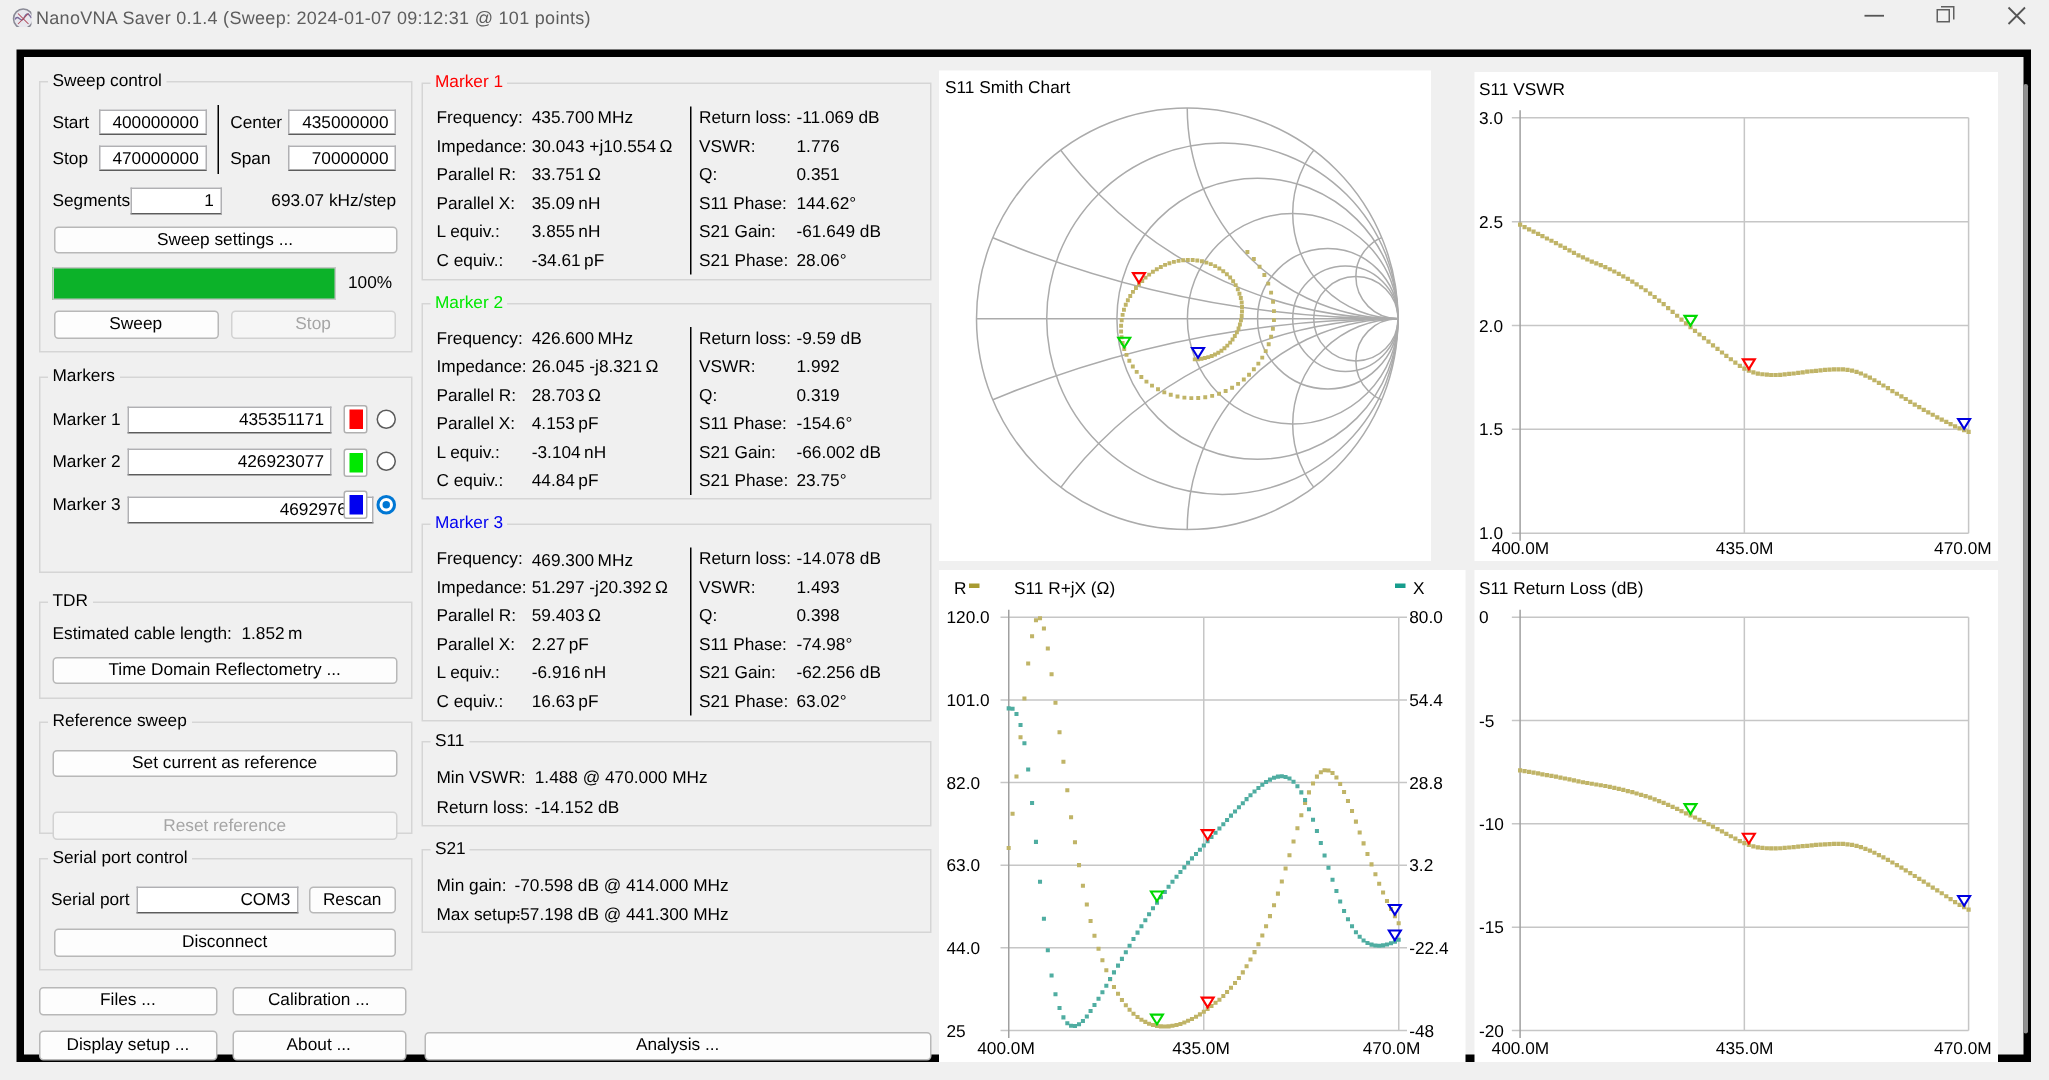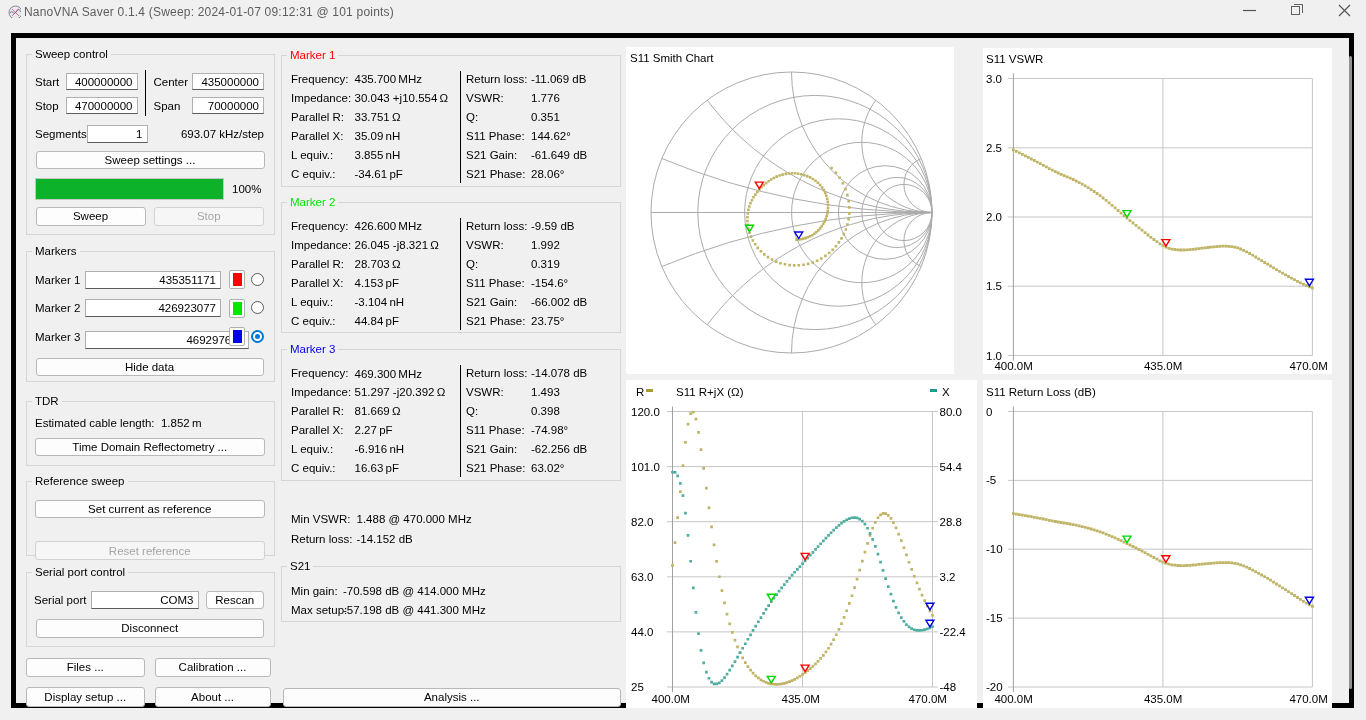--- a/index.html
+++ b/index.html
@@ -67,21 +67,20 @@
       <i style="background:#00e800"></i>
     </div>
 <div class="radio" style="left:235px;top:263.0px"></div>
 <div class="lbl" style="left:19px;top:291.7px">Marker 3</div>
 <div class="inp" style="left:69px;top:293px;width:164px;height:18.0px">469297659</div>
 <div class="sw" style="left:212.5px;top:289.2px">
       <i style="background:#0000f0"></i>
     </div>
 <div class="radio" style="left:235px;top:291.7px;border:2px solid #0077d4"></div>
 <div style="position:absolute;left:239px;top:295.7px;width:5px;height:5px;border-radius:50%;background:#0077d4"></div>
-<div class="btn" style="left:19.5px;top:319.5px;width:228.0px;height:18.5px">Hide data</div>
 <div class="gb" style="left:10px;top:363px;width:249px;height:65px">
       <span>TDR</span>
     </div>
 <div class="lbl" style="left:19px;top:378px">Estimated cable length:&nbsp; 1.852 m</div>
 <div class="btn" style="left:19px;top:399.5px;width:229.5px;height:18.5px">Time Domain Reflectometry ...</div>
 <div class="gb" style="left:10px;top:443px;width:249px;height:75px">
       <span>Reference sweep</span>
     </div>
 <div class="btn" style="left:19px;top:461.5px;width:229.5px;height:18.5px">Set current as reference</div>
 <div class="btn dis" style="left:19px;top:503px;width:229.5px;height:19.0px">Reset reference</div>
@@ -154,40 +153,43 @@
 <div class="lbl" style="left:515px;top:275.5px">23.75°</div>
 <div style="position:absolute;left:443.5px;top:179.5px;width:1px;height:112.0px;background:#000"></div>
 <div class="gb" style="left:265px;top:311px;width:340px;height:132px">
       <span style="color:#0000f0">Marker 3</span>
     </div>
 <div class="lbl" style="left:275px;top:327.5px">Frequency:</div>
 <div class="lbl" style="left:338.5px;top:329px">469.300 MHz</div>
 <div class="lbl" style="left:275px;top:346.5px">Impedance:</div>
 <div class="lbl" style="left:338.5px;top:346.5px">51.297 -j20.392 Ω</div>
 <div class="lbl" style="left:275px;top:365.5px">Parallel R:</div>
-<div class="lbl" style="left:338.5px;top:365.5px">81.669 Ω</div>
+<div class="lbl" style="left:338.5px;top:365.5px">59.403 Ω</div>
 <div class="lbl" style="left:275px;top:384.5px">Parallel X:</div>
 <div class="lbl" style="left:338.5px;top:384.5px">2.27 pF</div>
 <div class="lbl" style="left:275px;top:403.5px">L equiv.:</div>
 <div class="lbl" style="left:338.5px;top:403.5px">-6.916 nH</div>
 <div class="lbl" style="left:275px;top:422.5px">C equiv.:</div>
 <div class="lbl" style="left:338.5px;top:422.5px">16.63 pF</div>
 <div class="lbl" style="left:450px;top:327.5px">Return loss:</div>
 <div class="lbl" style="left:515px;top:327.5px">-14.078 dB</div>
 <div class="lbl" style="left:450px;top:346.5px">VSWR:</div>
 <div class="lbl" style="left:515px;top:346.5px">1.493</div>
 <div class="lbl" style="left:450px;top:365.5px">Q:</div>
 <div class="lbl" style="left:515px;top:365.5px">0.398</div>
 <div class="lbl" style="left:450px;top:384.5px">S11 Phase:</div>
 <div class="lbl" style="left:515px;top:384.5px">-74.98°</div>
 <div class="lbl" style="left:450px;top:403.5px">S21 Gain:</div>
 <div class="lbl" style="left:515px;top:403.5px">-62.256 dB</div>
 <div class="lbl" style="left:450px;top:422.5px">S21 Phase:</div>
 <div class="lbl" style="left:515px;top:422.5px">63.02°</div>
 <div style="position:absolute;left:443.5px;top:326.5px;width:1px;height:112.0px;background:#000"></div>
+<div class="gb" style="left:265px;top:456px;width:340px;height:57px">
+      <span>S11</span>
+    </div>
 <div class="lbl" style="left:275px;top:474px">Min VSWR:</div>
 <div class="lbl" style="left:340.5px;top:474px">1.488 @ 470.000 MHz</div>
 <div class="lbl" style="left:275px;top:493.5px">Return loss:</div>
 <div class="lbl" style="left:340.5px;top:493.5px">-14.152 dB</div>
 <div class="gb" style="left:265px;top:528px;width:340px;height:56px">
       <span>S21</span>
     </div>
 <div class="lbl" style="left:275px;top:545.5px">Min gain:</div>
 <div class="lbl" style="left:327px;top:545.5px">-70.598 dB @ 414.000 MHz</div>
 <div class="lbl" style="left:275px;top:564.5px">Max setup:</div>

